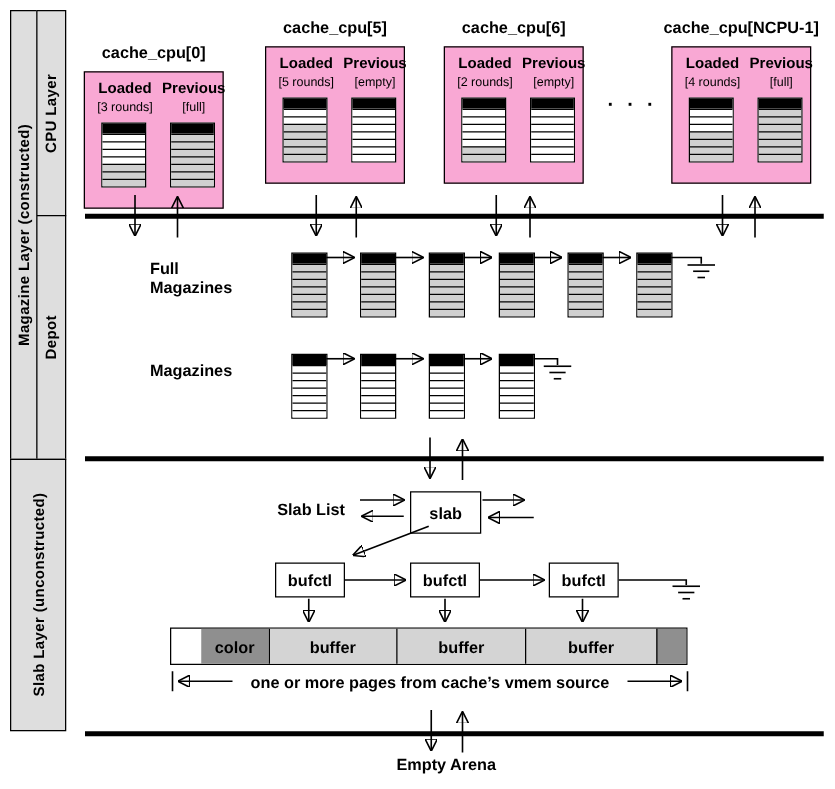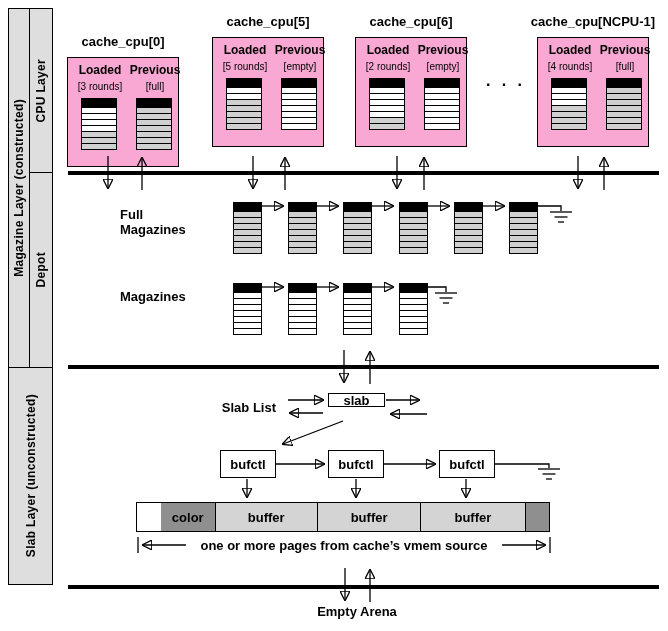--- a/index.html
+++ b/index.html
@@ -318,21 +318,21 @@
         <div class="mag-round"></div>
         <div class="mag-round"></div>
         <div class="mag-round"></div>
         <div class="mag-round"></div>
         <div class="mag-round"></div>
         <div class="mag-round"></div>
       </div>
     </div>
 
   <div class="slab-list-label" style="left:196px;top:400px;">Slab List</div>
-  <div class="node" style="left:328px;top:393px;width:57px;height:14px;">
+  <div class="node" style="left:328px;top:393px;width:57px;height:34px;">
     <span>slab</span>
   </div>
   <div class="node" style="left:220px;top:450px;width:56px;height:28px;">
     <span>bufctl</span>
   </div>
   <div class="node" style="left:328px;top:450px;width:56px;height:28px;">
     <span>bufctl</span>
   </div>
   <div class="node" style="left:439px;top:450px;width:56px;height:28px;">
     <span>bufctl</span>

